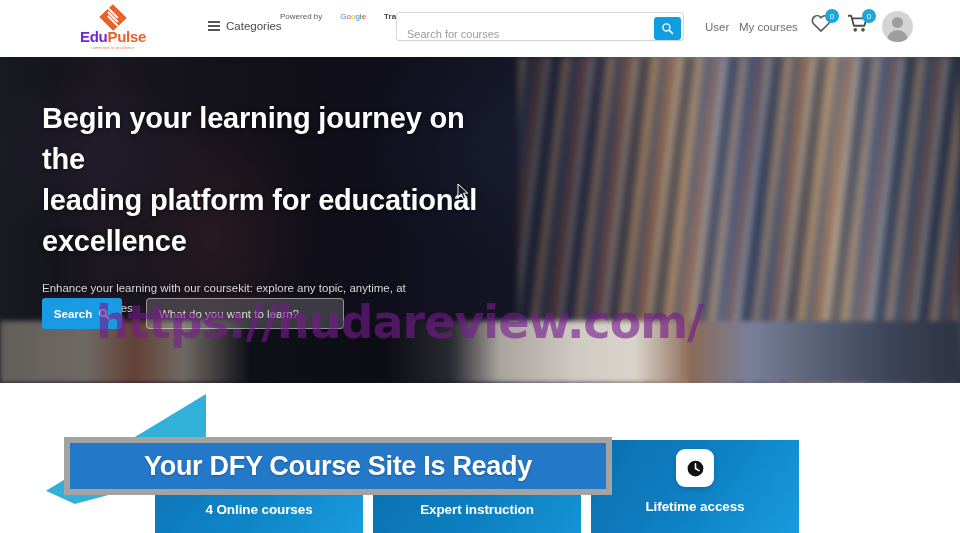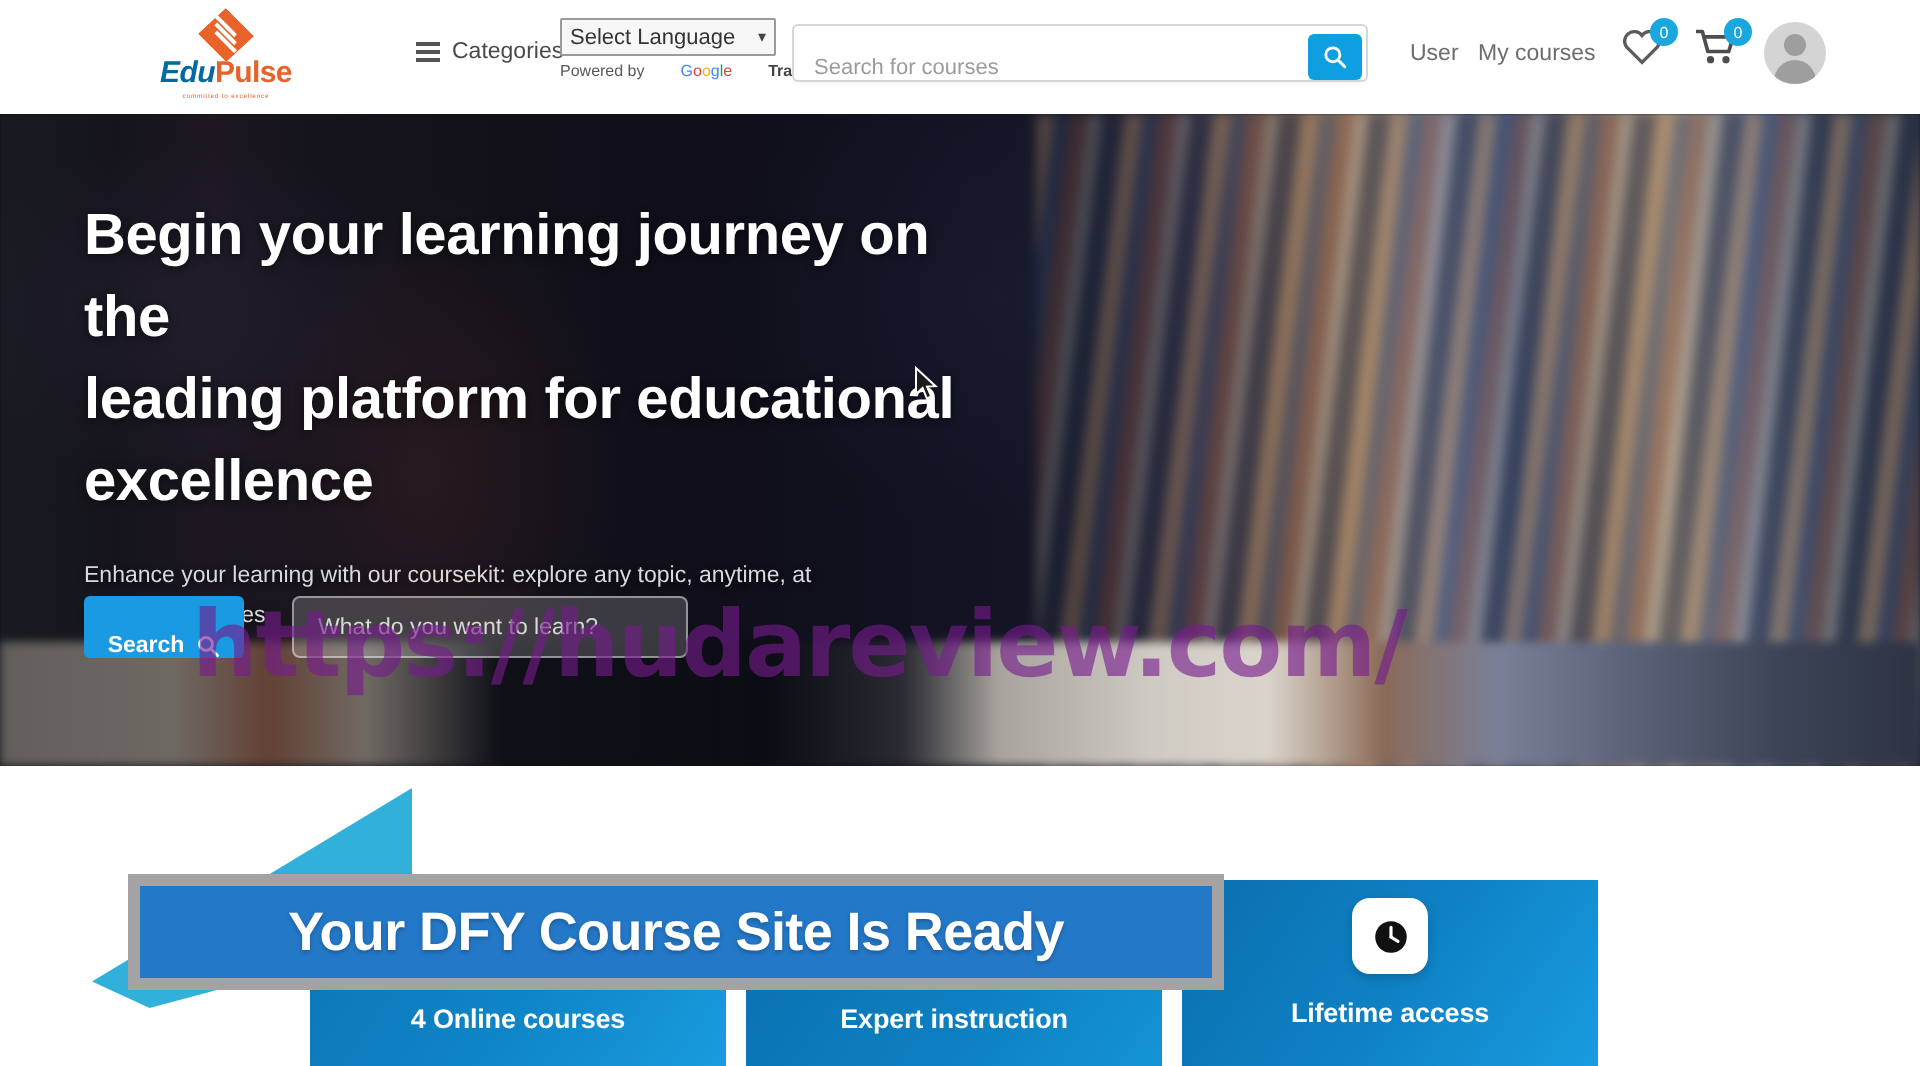--- a/index.html
+++ b/index.html
@@ -30,21 +30,21 @@
   }
   .logo-mark .bars {
     position: absolute; left: 1px; top: 0;
     width: 20px; height: 19px;
     background: #e8622a;
     transform: rotate(45deg) skewX(-2deg);
     clip-path: polygon(0 0,100% 0,100% 100%,0 100%);
   }
   .logo-mark .line { position:absolute; background:#fff; height:1.5px; width:14px; transform:rotate(45deg); left:4px;}
   .logo-text { font-size: 15px; font-weight: bold; letter-spacing:-0.3px; line-height:1; }
-  .logo-text .edu { color: #0369a1; font-style: italic; }
+  .logo-text .edu { color: #6d28d9; }
   .logo-text .pulse { color: #e8622a; }
   .logo-tag {
     font-size: 3.2px; color: #e8622a; letter-spacing: 0.4px;
     margin-top: 2px; white-space: nowrap; transform: scale(1,1);
   }
 
   .categories {
     position: absolute; left: 208px; top: 20px;
     display: flex; align-items: center; gap: 6px;
     color: #4a4a4a; font-size: 11.5px; cursor: pointer;
@@ -163,21 +163,21 @@
   }
   .hero-sub {
     color: #d9d9dd; font-size: 11.5px; line-height: 20px;
     margin-top: 16px; width: 400px; text-shadow: 0 1px 3px rgba(0,0,0,.6);
   }
 
   .hero-search { position: absolute; left: 42px; top: 241px; display: flex; align-items: center; z-index: 5; }
   .hero-search-btn {
     width: 80px; height: 31px; background: #1a9ae2; border: none; border-radius: 3px;
     color: #fff; font-size: 11.5px; font-weight: bold; cursor: pointer;
-    display: flex; align-items: flex-end; justify-content: center; gap: 6px;
+    display: flex; align-items: center; justify-content: center; gap: 6px;
     font-family: "Liberation Sans", sans-serif;
   }
   .hero-search-input {
     width: 198px; height: 31px; margin-left: 24px;
     background: rgba(255,255,255,.18);
     border: 1px solid rgba(255,255,255,.45);
     border-radius: 4px; padding: 0 12px;
     color: #fff; font-size: 11.5px; outline: none;
     font-family: "Liberation Sans", sans-serif;
   }
@@ -260,24 +260,20 @@
     <div class="categories">
       <span class="hamburger">
           <i></i>
           <i></i>
           <i></i>
         </span>
       <span>Categories</span>
     </div>
 
     <div class="lang-box">
-      <div class="lang-select">
-        <span>Select Language</span>
-        <span class="cv">▾</span>
-      </div>
       <div class="lang-powered">
         <span>Powered by</span>
         <span class="gword"><span class="g1">G</span><span class="g2">o</span><span class="g3">o</span><span class="g4">g</span><span class="g5">l</span><span class="g6">e</span></span>
         <span class="tword">Translate</span>
       </div>
     </div>
 
     <div class="searchbar">
       <input type="text" placeholder="Search for courses" style="">
       <button class="search-btn">

